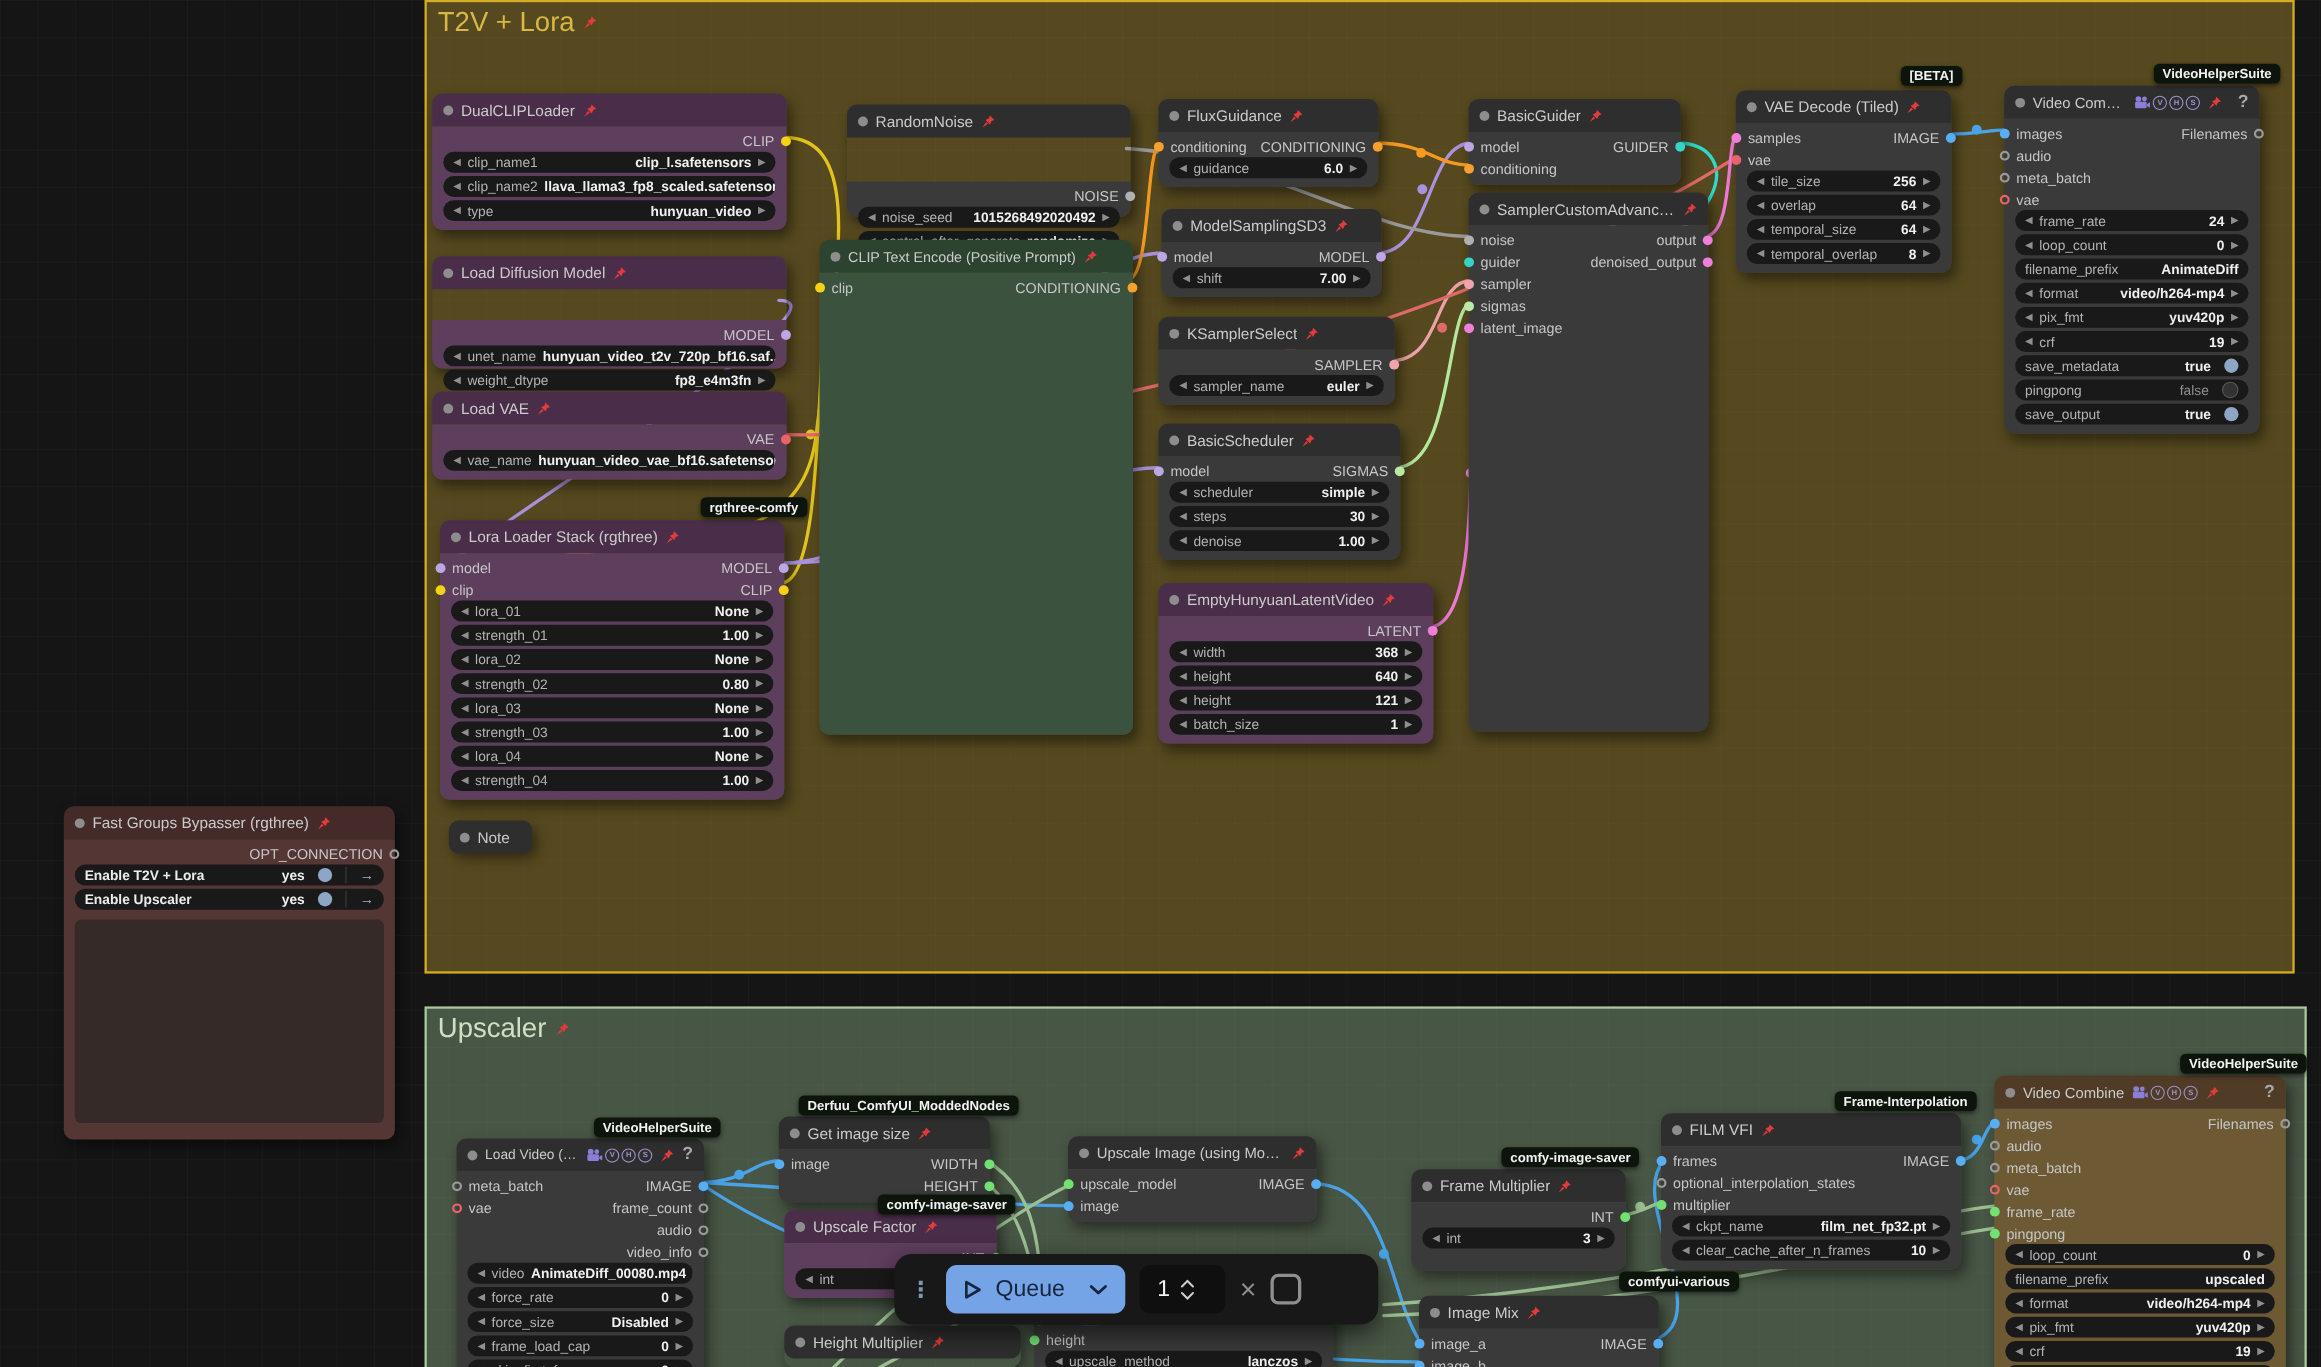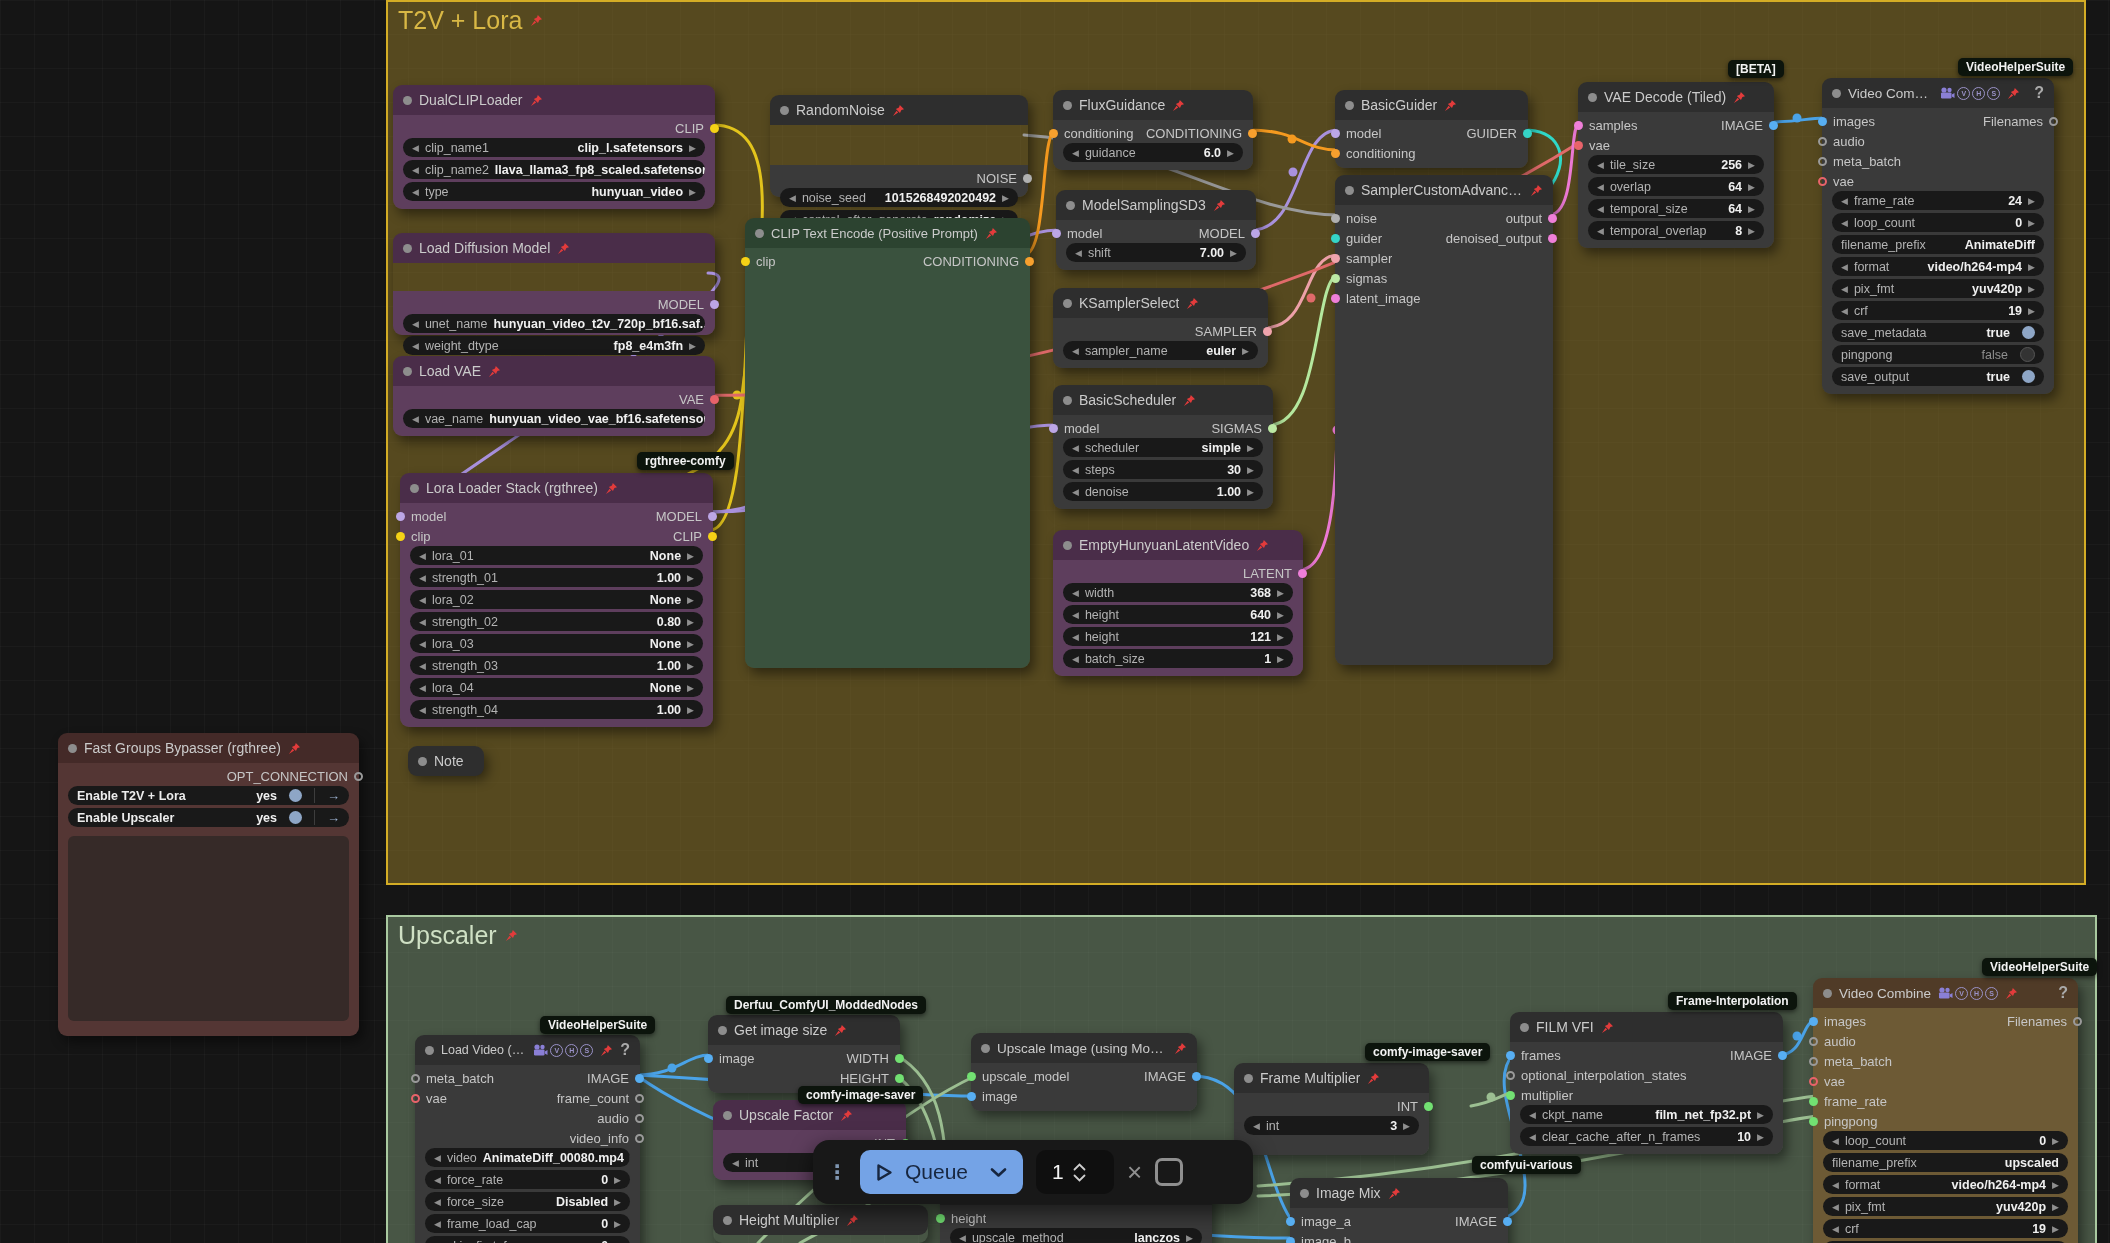--- a/index.html
+++ b/index.html
@@ -974,21 +974,21 @@
             <div class="slot out"></div>
           </div>
           <div class="widget">
             <span class="arrow">◀</span>
             <span>upscale_method</span>
             <span class="wvalue">lanczos</span>
             <span class="arrow">▶</span>
           </div>
         </div>
       </div>
-      <div class="node n-dark" style="left: 1234px; top: 1063px; width: 195px; height: 92px;">
+      <div class="node n-dark" style="left: 1283px; top: 1063px; width: 195px; height: 92px;">
         <div class="titlebar">
           <span class="tdot"></span>
           <span class="ttl">Frame Multiplier</span>
           <svg width="13" height="13" viewBox="0 0 16 16" class="pin">
             <path d="M9.6 1.2 L14.8 6.4 L11.6 7.4 L9.8 11.2 L4.8 6.2 L8.6 4.4 Z M5.6 8.4 L1.2 14.8 L7.6 10.4 Z" fill="#e23b3b"></path>
           </svg>
         </div>
         <div class="nbody">
           <div class="row io">
             <div class="slot in"></div>

